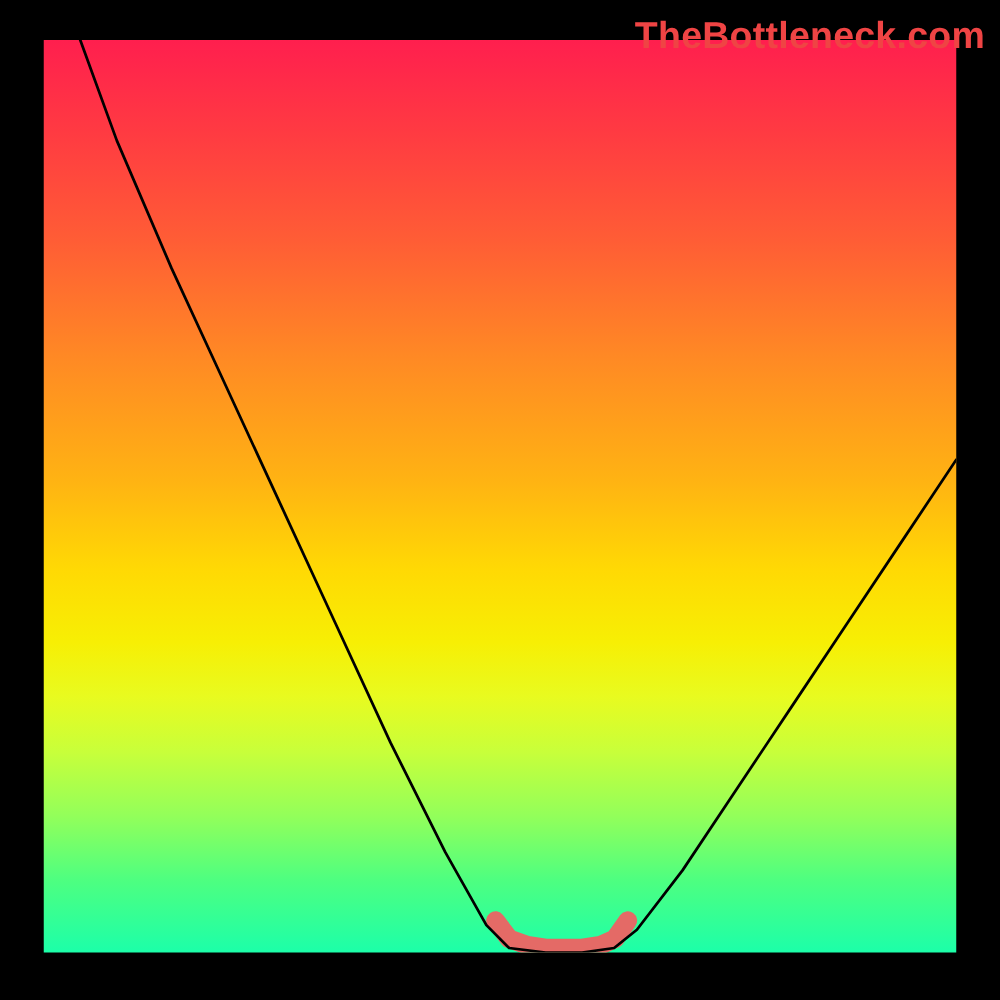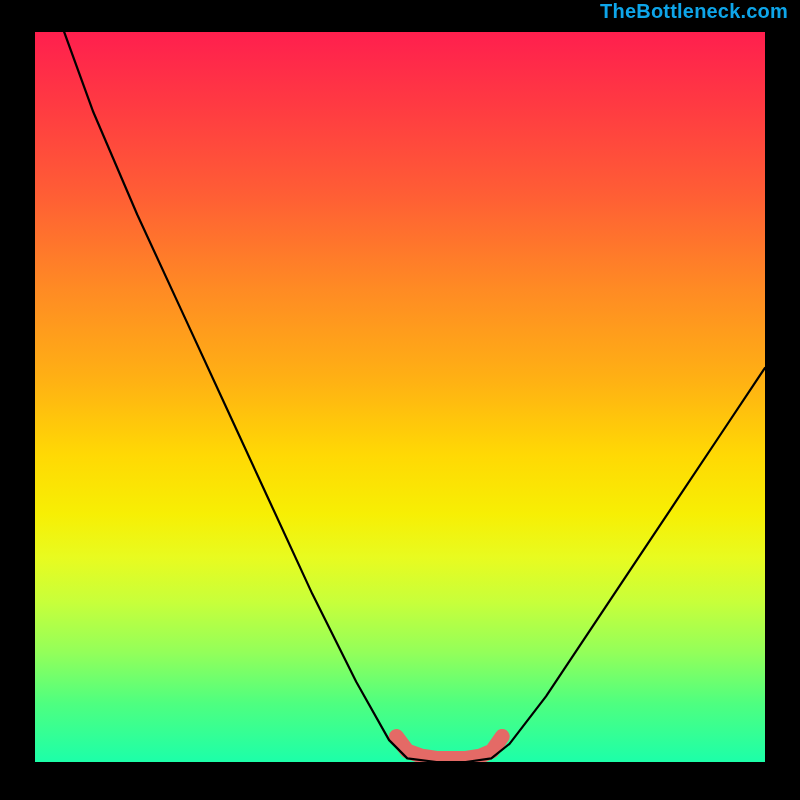--- a/index.html
+++ b/index.html
@@ -12,24 +12,24 @@
     font-family: Arial, Helvetica, sans-serif;
   }
   .frame {
     position: relative;
     width: 800px;
     height: 800px;
     background: #000;
   }
   .watermark {
     position: absolute;
-    top: 0;
+    top: 12px;
     right: 12px;
-    color: #0ea5e9;
-    font-size: 20px;
+    color: #ef4444;
+    font-size: 30px;
     font-weight: 600;
     letter-spacing: 0.2px;
     z-index: 20;
     user-select: none;
   }
   .plot-area {
     position: absolute;
     left: 35px;
     top: 32px;
     width: 730px;

